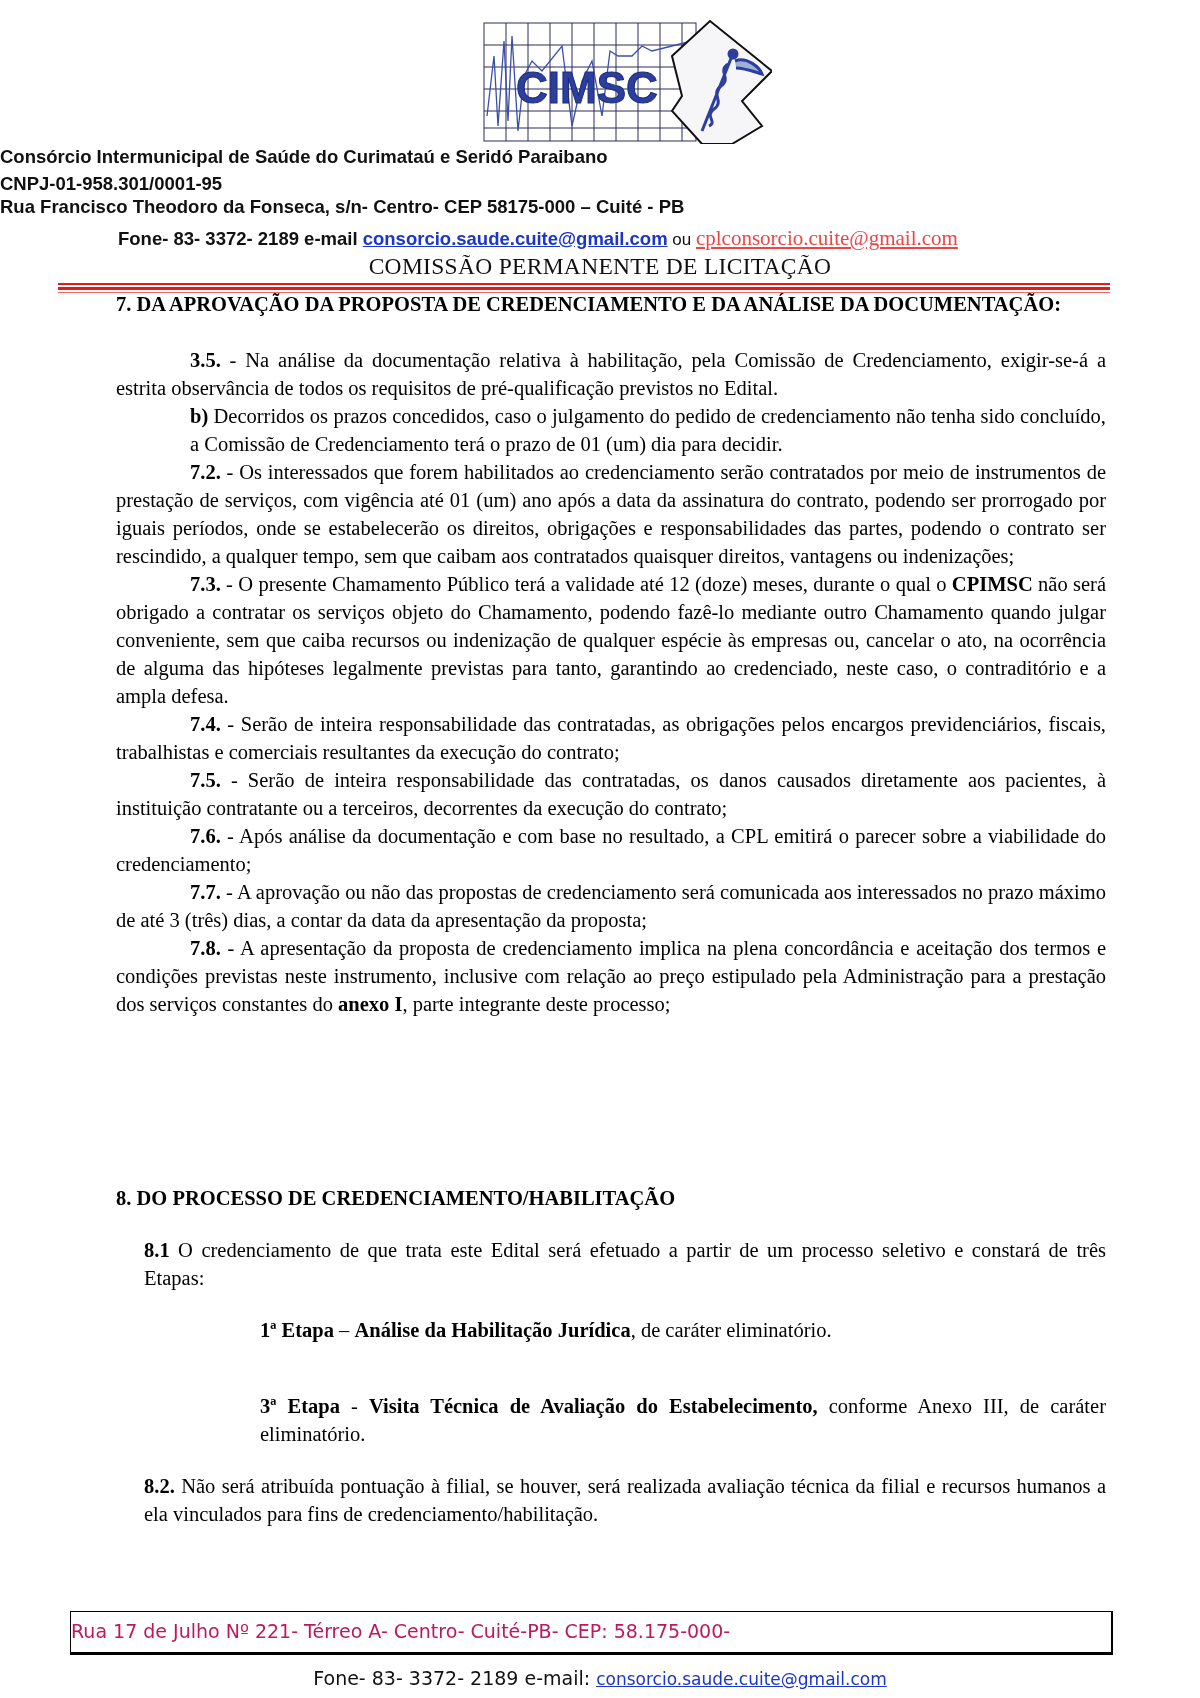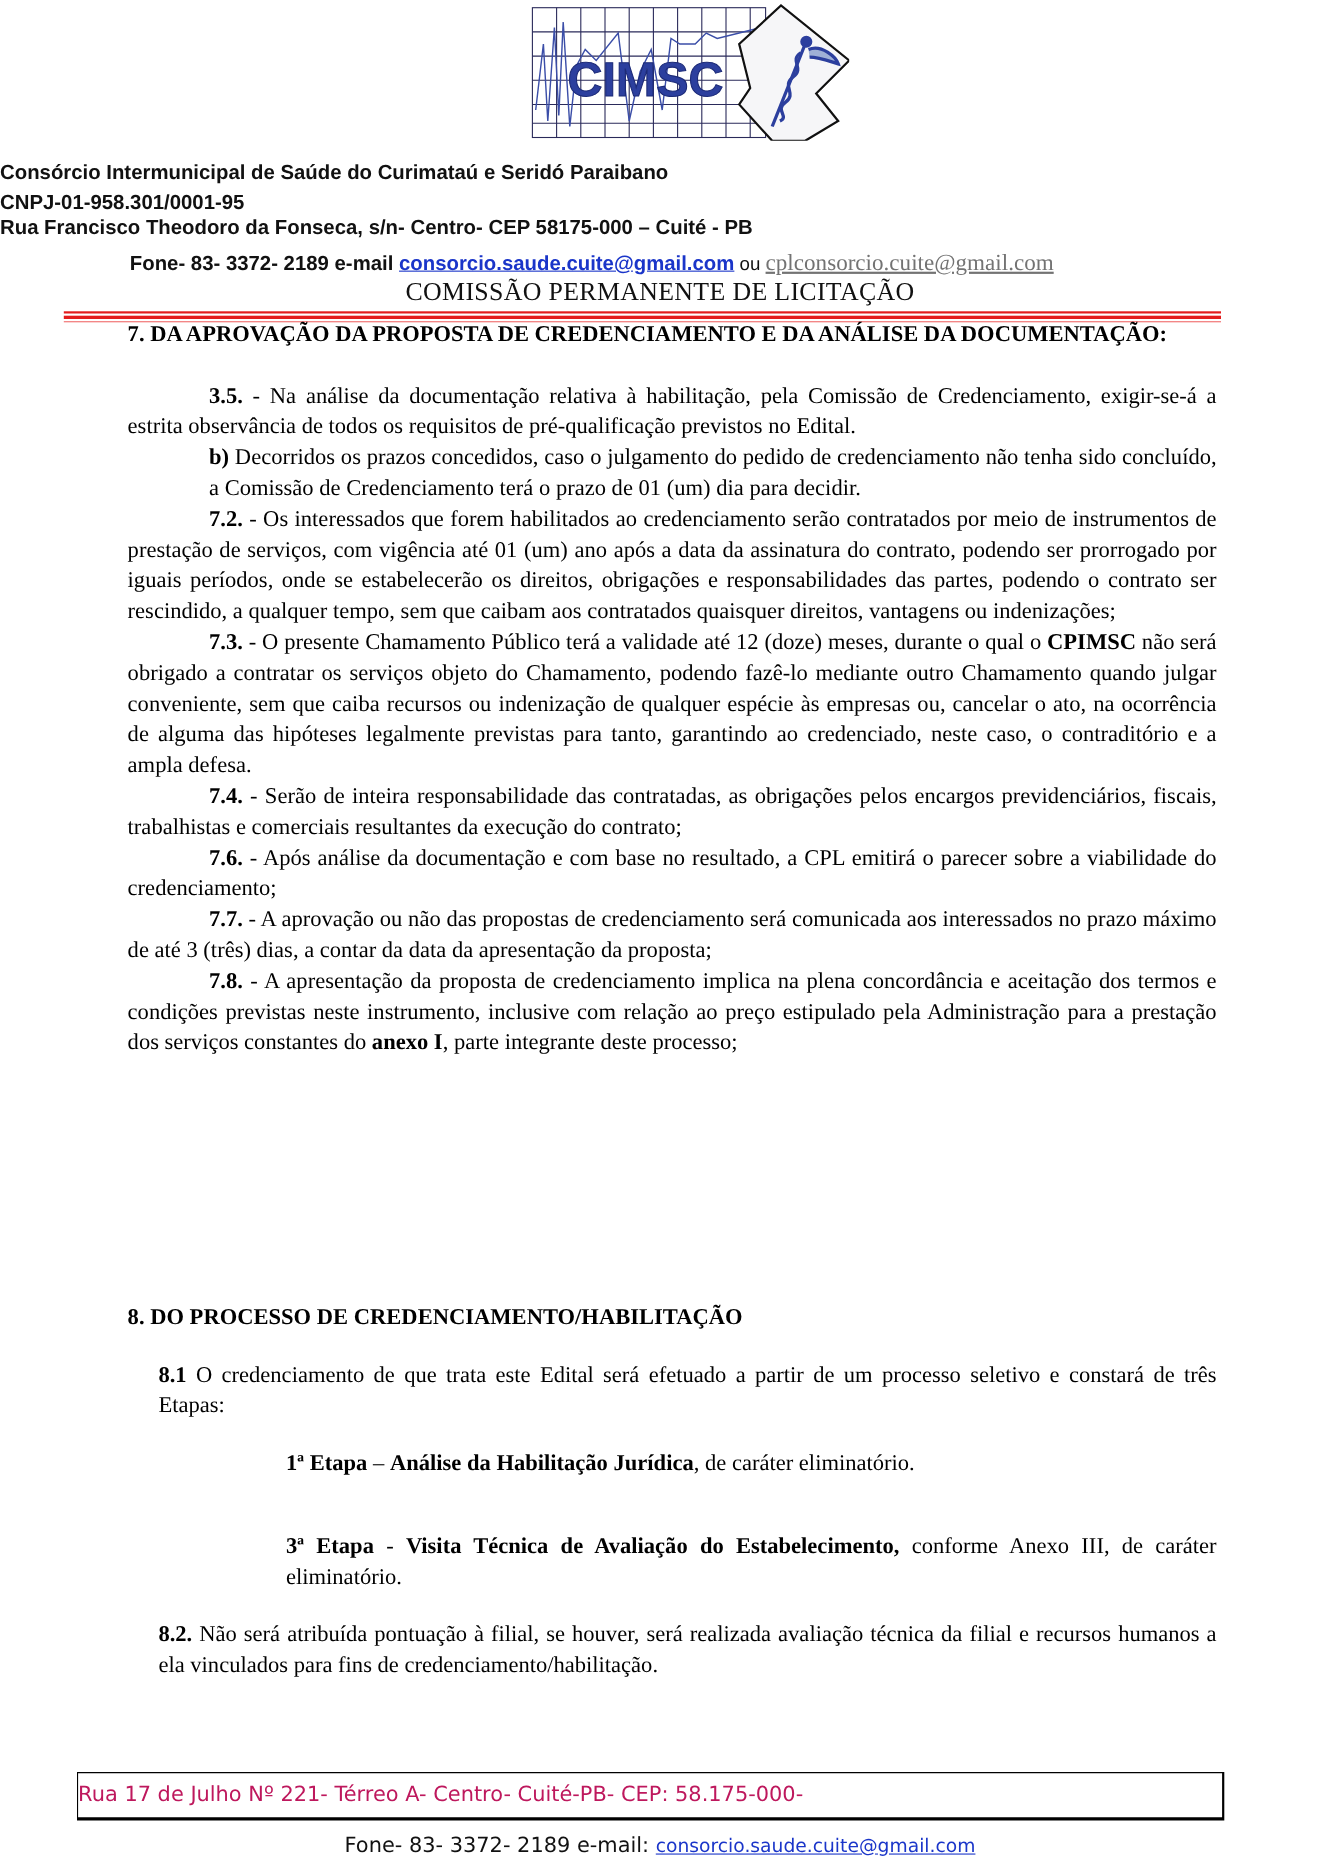--- a/index.html
+++ b/index.html
@@ -1,25 +1,25 @@
 <!DOCTYPE html>
 <html><head>
 <meta charset="utf-8">
 <style>
   html, body { margin: 0; padding: 0; background: #ffffff; }
   body { width: 1200px; height: 1698px; position: relative; overflow: hidden; color: #000; }
-  .logo { position: absolute; left: 432px; top: 0; width: 340px; height: 128px; }
+  .logo { position: absolute; left: 432px; top: 16px; width: 340px; height: 128px; }
   .hdr { position: absolute; left: 0; width: 1200px; text-align: left; font-family: "Liberation Sans", sans-serif; font-weight: bold; color: #111; }
   .hdr1 { top: 146px; font-size: 18.5px; }
   .hdr2 { top: 173px; font-size: 18.5px; }
   .hdr3 { top: 196px; font-size: 18.5px; }
   .hdr4 { top: 226px; font-size: 18.5px; left: 118px; width: auto; text-align: left; white-space: nowrap; }
   .hdr4 .lnk1 { color: #1a35c9; text-decoration: underline; }
   .hdr4 .ou { font-weight: normal; font-size: 17px; }
-  .hdr4 .lnk2 { color: #737373; text-decoration: underline; font-family: "Liberation Serif", serif; font-weight: normal; font-size: 21px; }
+  .hdr4 .lnk2 { color: #ef4444; text-decoration: underline; font-family: "Liberation Serif", serif; font-weight: normal; font-size: 21px; }
   .comissao { position: absolute; top: 253px; left: 0; width: 1200px; text-align: center; font-family: "Liberation Serif", serif; font-size: 23.5px; letter-spacing: 0.3px; color: #111; }
   .redline { position: absolute; left: 58px; width: 1052px; background: #e31b1b; }
   .rl1 { top: 283px; height: 2px; }
   .rl2 { top: 287px; height: 3px; }
   .rl3 { top: 292px; height: 1px; background: #f06a6a; }
 
   .doc { position: absolute; left: 116px; width: 990px; font-family: "Liberation Serif", serif; font-size: 20.5px; line-height: 28px; text-align: justify; }
   .doc p { margin: 0; }
   .ind { text-indent: 74px; }
   .sub { padding-left: 74px; }
@@ -81,20 +81,21 @@
 <div class="redline rl3"></div>
 
 <div class="doc sec7">
   <p class="h">7. DA APROVAÇÃO DA PROPOSTA DE CREDENCIAMENTO E DA ANÁLISE DA DOCUMENTAÇÃO:</p>
   <div class="gap"></div>
   <p class="ind"><b>3.5.</b><span> - Na análise da documentação relativa à habilitação, pela Comissão de Credenciamento, exigir-se-á a estrita observância de todos os requisitos de pré-qualificação previstos no Edital.</span></p>
   <p class="sub"><b>b)</b><span> Decorridos os prazos concedidos, caso o julgamento do pedido de credenciamento não tenha sido concluído, a Comissão de Credenciamento terá o prazo de 01 (um) dia para decidir.</span></p>
   <p class="ind"><b>7.2.</b><span> - Os interessados que forem habilitados ao credenciamento serão contratados por meio de instrumentos de prestação de serviços, com vigência até 01 (um) ano após a data da assinatura do contrato, podendo ser prorrogado por iguais períodos, onde se estabelecerão os direitos, obrigações e responsabilidades das partes, podendo o contrato ser rescindido, a qualquer tempo, sem que caibam aos contratados quaisquer direitos, vantagens ou indenizações;</span></p>
   <p class="ind"><b>7.3.</b><span> - O presente Chamamento Público terá a validade até 12 (doze) meses, durante o qual o </span><b>CPIMSC</b><span> não será obrigado a contratar os serviços objeto do Chamamento, podendo fazê-lo mediante outro Chamamento quando julgar conveniente, sem que caiba recursos ou indenização de qualquer espécie às empresas ou, cancelar o ato, na ocorrência de alguma das hipóteses legalmente previstas para tanto, garantindo ao credenciado, neste caso, o contraditório e a ampla defesa.</span></p>
   <p class="ind"><b>7.4.</b><span> - Serão de inteira responsabilidade das contratadas, as obrigações pelos encargos previdenciários, fiscais, trabalhistas e comerciais resultantes da execução do contrato;</span></p>
+  <p class="ind"><b>7.5.</b><span> - Serão de inteira responsabilidade das contratadas, os danos causados diretamente aos pacientes, à instituição contratante ou a terceiros, decorrentes da execução do contrato;</span></p>
   <p class="ind"><b>7.6.</b><span> - Após análise da documentação e com base no resultado, a CPL emitirá o parecer sobre a viabilidade do credenciamento;</span></p>
   <p class="ind"><b>7.7.</b><span> - A aprovação ou não das propostas de credenciamento será comunicada aos interessados no prazo máximo de até 3 (três) dias, a contar da data da apresentação da proposta;</span></p>
   <p class="ind"><b>7.8.</b><span> - A apresentação da proposta de credenciamento implica na plena concordância e aceitação dos termos e condições previstas neste instrumento, inclusive com relação ao preço estipulado pela Administração para a prestação dos serviços constantes do </span><b>anexo I</b><span>, parte integrante deste processo;</span></p>
 </div>
 
 <div class="sec8" style="top:1184px;">
   <p class="h" style="margin:0;">8. DO PROCESSO DE CREDENCIAMENTO/HABILITAÇÃO</p>
   <div class="gap18"></div>
   <p class="p8" style="margin:0;"><b>8.1</b><span> O credenciamento de que trata este Edital será efetuado a partir de um processo seletivo e constará de três Etapas:</span></p>
   <div class="gap18"></div>

